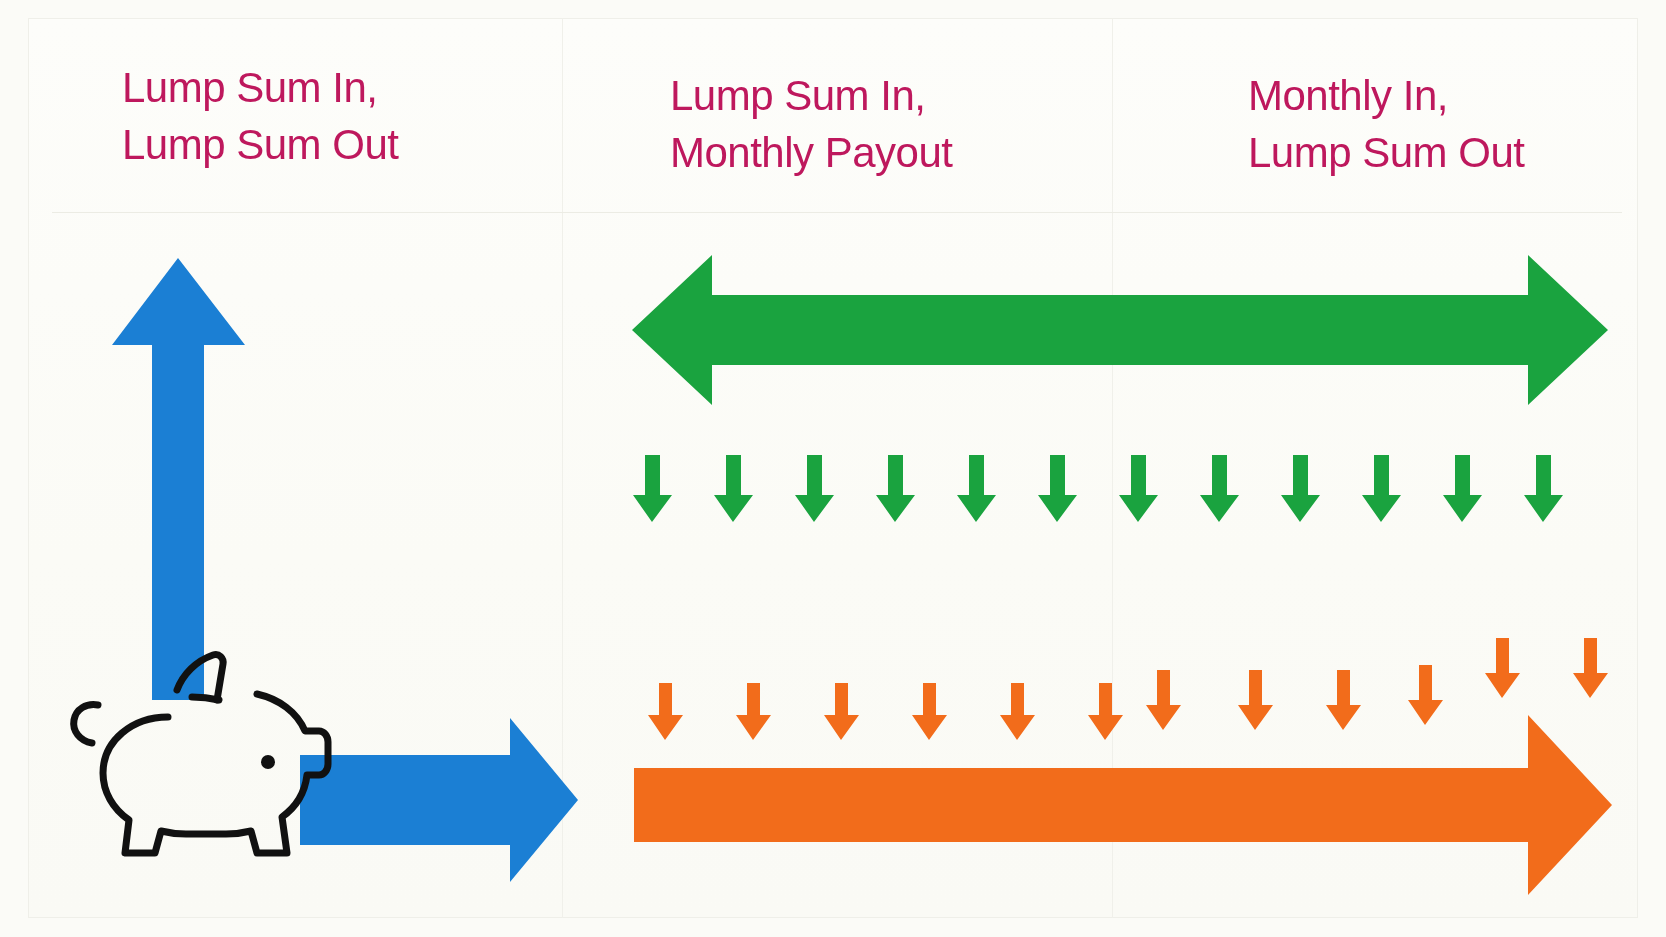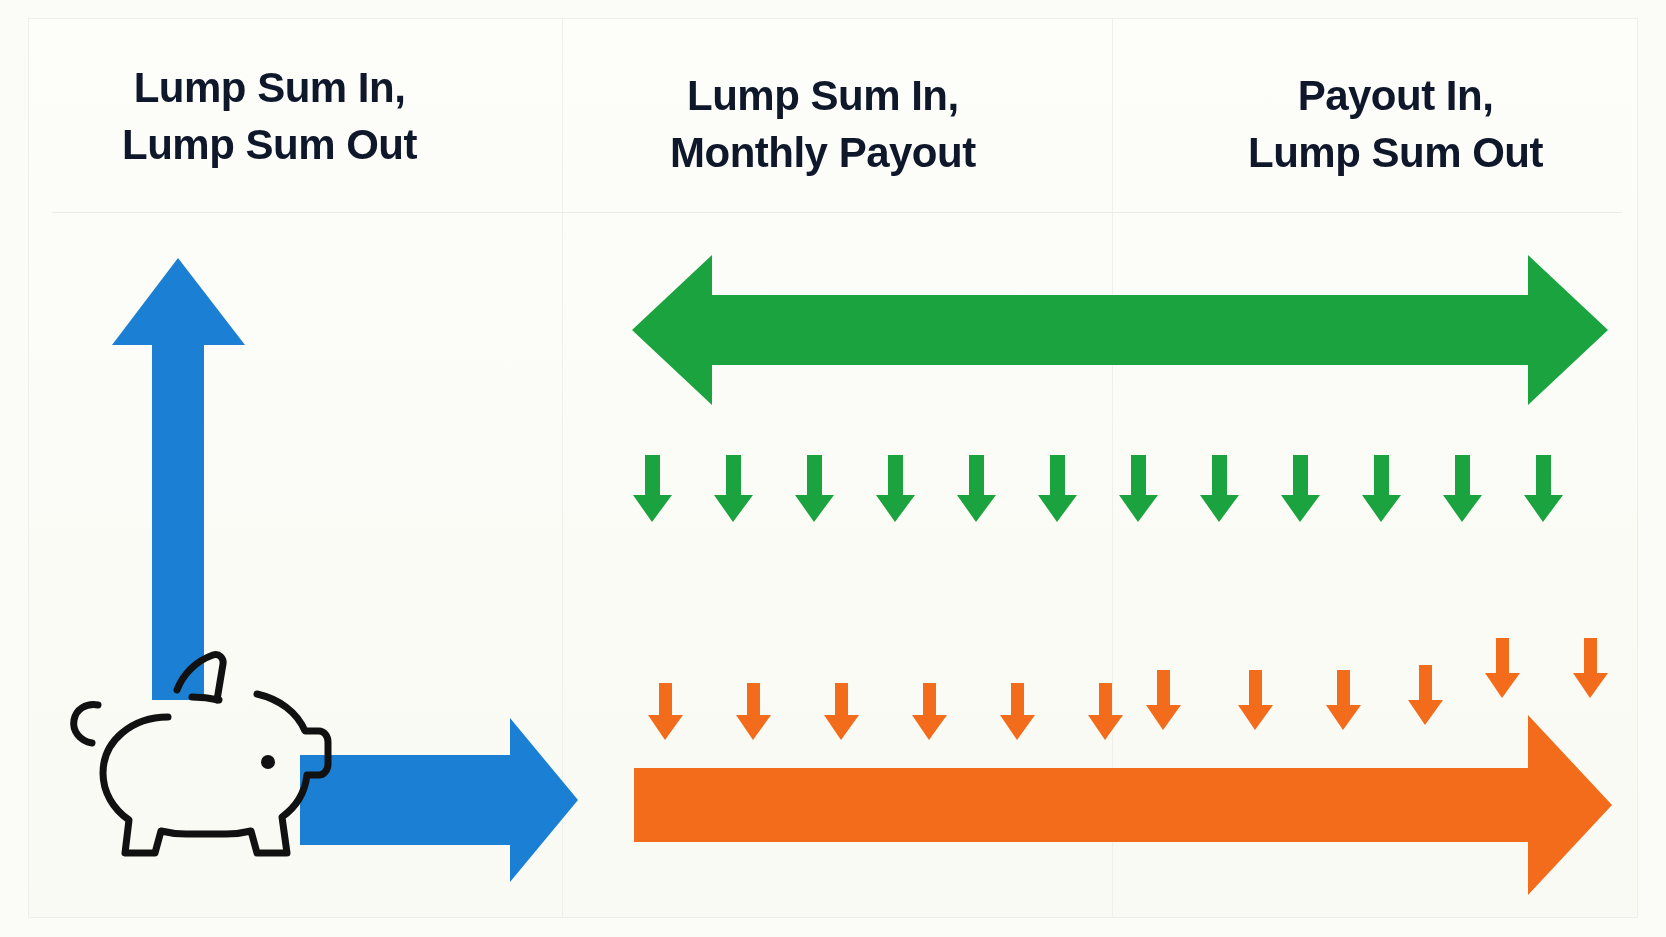--- a/index.html
+++ b/index.html
@@ -46,28 +46,27 @@
     position: absolute;
     left: 52px;
     top: 212px;
     width: 1570px;
     height: 1px;
     background: #ececE4;
   }
 
   .heading {
     position: absolute;
-    color: #0f172a;
+    color: #be185d;
     font-size: 42px;
     line-height: 1.35;
-    font-weight: 700;
+    font-weight: 400;
     letter-spacing: -0.5px;
     white-space: pre-line;
     font-family: "Liberation Sans", sans-serif;
-    text-align: center;
   }
   #heading-col-1 { left: 122px; top: 60px; }
   #heading-col-2 { left: 670px; top: 68px; }
   #heading-col-3 { left: 1248px; top: 68px; }
 
   svg.layer {
     position: absolute;
     left: 0;
     top: 0;
     width: 1666px;
@@ -82,21 +81,21 @@
 
   <div id="frame"></div>
   <div class="divider" id="divider-1"></div>
   <div class="divider" id="divider-2"></div>
   <div id="header-rule"></div>
 
   <div class="heading" id="heading-col-1">Lump Sum In,
 Lump Sum Out</div>
   <div class="heading" id="heading-col-2">Lump Sum In,
 Monthly Payout</div>
-  <div class="heading" id="heading-col-3">Payout In,
+  <div class="heading" id="heading-col-3">Monthly In,
 Lump Sum Out</div>
 
   <svg class="layer" viewBox="0 0 1666 937" xmlns="http://www.w3.org/2000/svg">
 
     <g>
       <polygon points="178,258 245,345 204,345 204,700 152,700 152,345 112,345" fill="#1B7FD4"></polygon>
     </g>
 
     <g>
       <polygon points="300,755 510,755 510,718 578,800 510,882 510,845 300,845" fill="#1B7FD4"></polygon>

